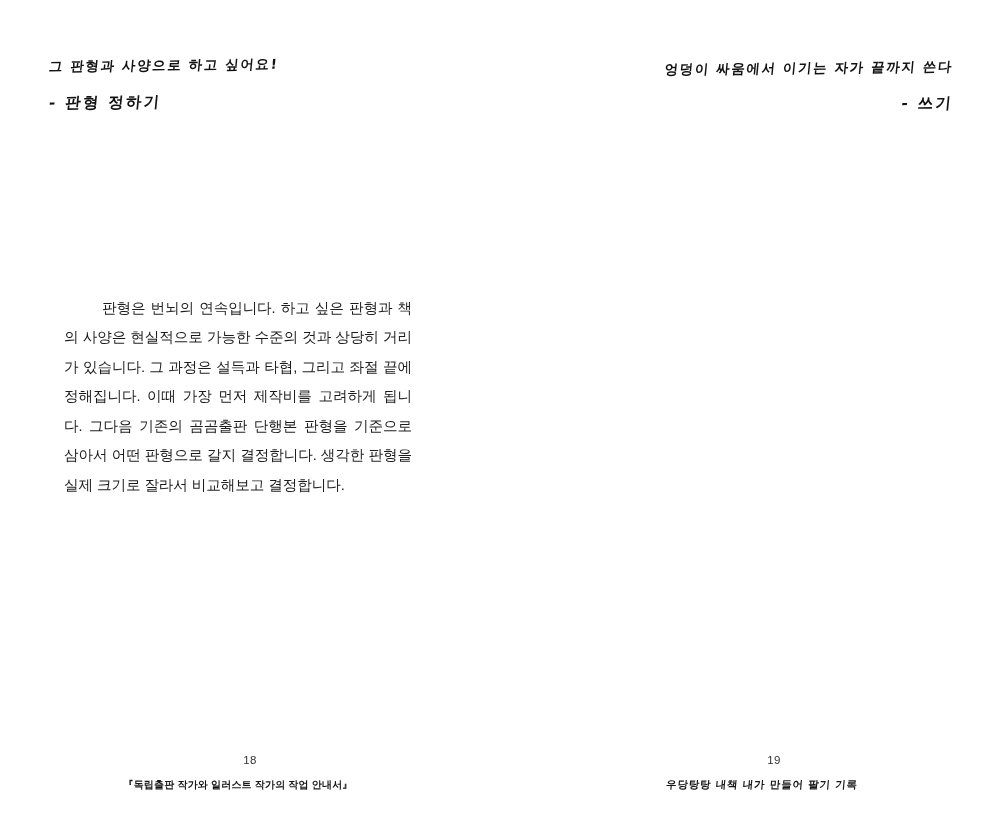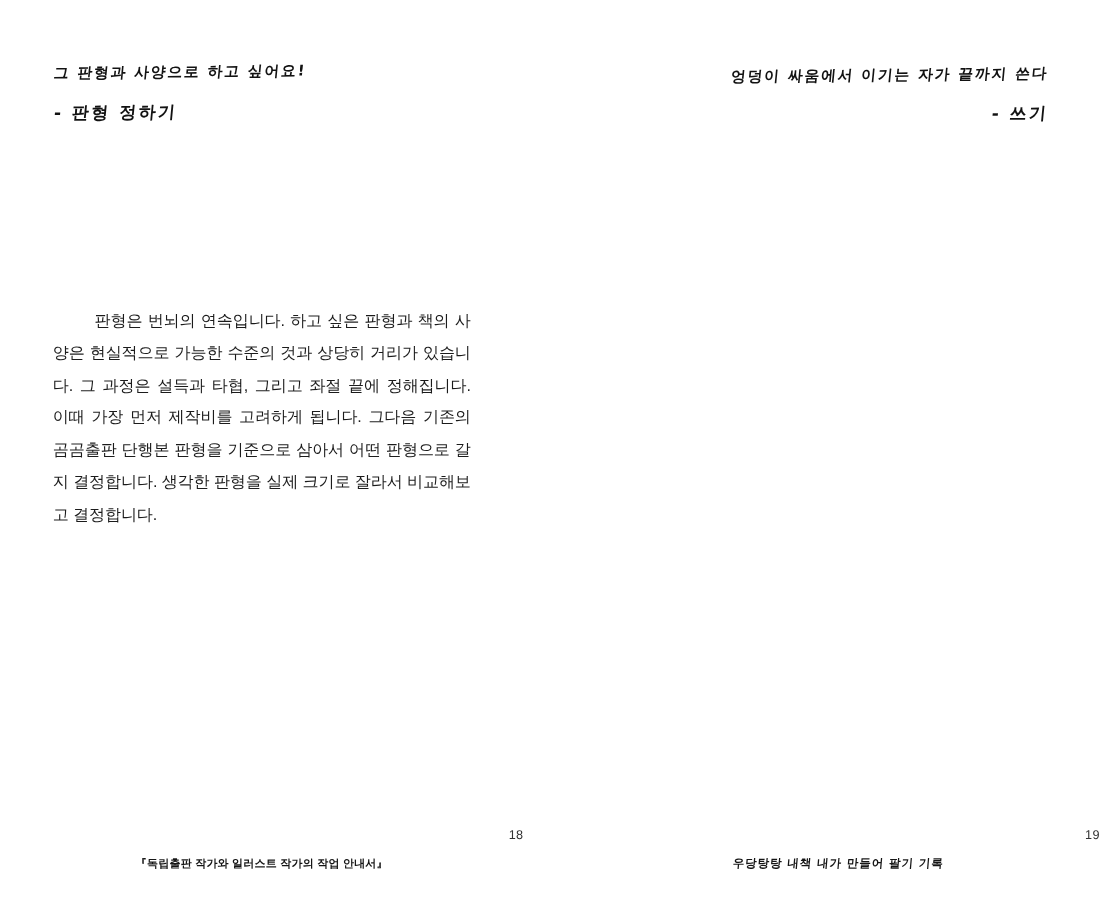--- a/index.html
+++ b/index.html
@@ -90,31 +90,31 @@
   }
   .page-left .body-block {
     left: 48px;
     width: 380px;
   }
   .page-right .body-block {
     left: 72px;
     width: 380px;
   }
   .body-block p {
-    margin: 0;
+    margin: 16px;
     text-indent: 2.6em;
   }
 
   
   .folio {
     position: absolute;
     bottom: 67px;
     width: 100%;
-    left: 0;
-    text-align: right;
+    left: 12px;
+    text-align: center;
     font-size: 11.5px;
     color: #333;
     letter-spacing: 0.4px;
   }
   .page-left .folio { padding-right: 24px; box-sizing: border-box; }
   .page-right .folio { padding-left: 24px; box-sizing: border-box; }
 
   .footer-title {
     position: absolute;
     bottom: 41px;

